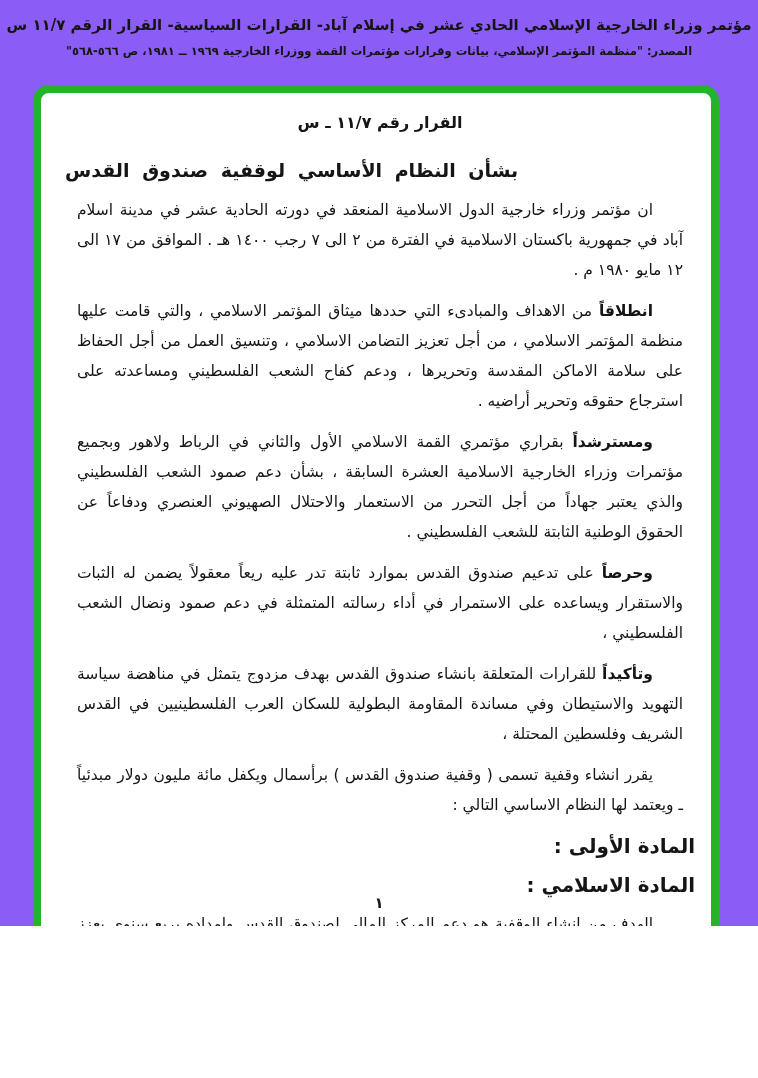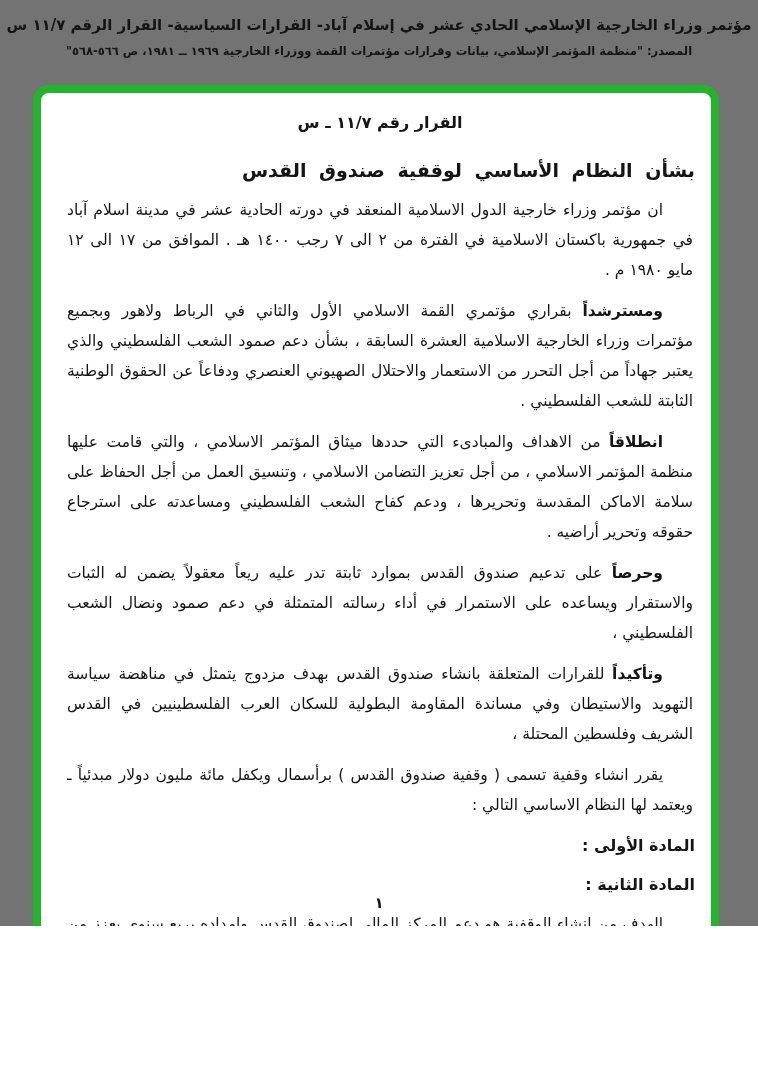--- a/index.html
+++ b/index.html
@@ -2,81 +2,81 @@
 <html lang="ar"><head>
 <meta charset="utf-8">
 <style>
   html, body { margin:0; padding:0; background:#ffffff; }
   body {
     width:758px; height:1078px;
     font-family:"DejaVu Sans", sans-serif;
     color:#151515;
     -webkit-font-smoothing:antialiased;
   }
-  .page { position:relative; width:758px; height:926px; overflow:hidden; background:#737373; }
+  .page { position:relative; width:758px; height:926px; overflow:hidden; background:#8b5cf6; }
 
   
   .doc-header { position:absolute; top:14px; left:0; right:0; text-align:center; direction:rtl; }
   .hdr-line1 { font-size:15px; font-weight:bold; line-height:22px; }
   .hdr-line2 { font-size:11.5px; font-weight:bold; line-height:16px; margin-top:7px; }
 
   
   .frame {
     position:absolute; left:33px; top:85px;
     width:630px; height:904px;
     border:8px solid #24b42c;
     border-radius:16px;
     padding:10px 16px 12px 24px;
     direction:rtl;
     overflow:hidden;
     background:#ffffff;
   }
 
   .res-no   { text-align:center; font-weight:bold; font-size:16px; margin:8px 0 0; line-height:24px; }
-  .doc-title{ text-align:right; font-weight:bold; font-size:19px; margin:22px 0 12px; word-spacing:6px; line-height:26px; }
+  .doc-title{ text-align:left; font-weight:bold; font-size:19px; margin:22px 0 12px; word-spacing:6px; line-height:26px; }
 
   p.body {
     direction:rtl; text-align:justify; text-align-last:right;
     font-size:15.5px; line-height:30px;
-    margin:11px 2px; text-indent:30px;
+    margin:11px 12px; text-indent:30px;
   }
   .lead { font-weight:bold; }
 
-  .article-h { direction:rtl; text-align:right; font-weight:bold; font-size:16px; margin:13px 0 3px; line-height:26px; }
+  .article-h { direction:rtl; text-align:right; font-weight:bold; font-size:20px; margin:13px 0 3px; line-height:26px; }
 
   .page-number { position:absolute; bottom:14px; left:0; right:0; text-align:center; font-size:15px; font-weight:bold; }
 </style>
 </head>
 <body>
 
 <div class="page">
 
   <div class="doc-header">
     <div class="hdr-line1">مؤتمر وزراء الخارجية الإسلامي الحادي عشر في إسلام آباد- القرارات السياسية- القرار الرقم ١١/٧ س</div>
     <div class="hdr-line2">المصدر: "منظمة المؤتمر الإسلامي، بيانات وقرارات مؤتمرات القمة ووزراء الخارجية ١٩٦٩ ــ ١٩٨١، ص ٥٦٦-٥٦٨"</div>
   </div>
 
   <div class="frame" style="border-color: rgb(36, 180, 44);">
     <div class="res-no">القرار رقم ١١/٧ ـ س</div>
     <div class="doc-title">بشأن النظام الأساسي لوقفية صندوق القدس</div>
 
     <p class="body">ان مؤتمر وزراء خارجية الدول الاسلامية المنعقد في دورته الحادية عشر في مدينة اسلام آباد في جمهورية باكستان الاسلامية في الفترة من ٢ الى ٧ رجب ١٤٠٠ هـ . الموافق من ١٧ الى ١٢ مايو ١٩٨٠ م .</p>
 
+    <p class="body"><span class="lead">انطلاقاً</span><span> من الاهداف والمبادىء التي حددها ميثاق المؤتمر الاسلامي ، والتي قامت عليها منظمة المؤتمر الاسلامي ، من أجل تعزيز التضامن الاسلامي ، وتنسيق العمل من أجل الحفاظ على سلامة الاماكن المقدسة وتحريرها ، ودعم كفاح الشعب الفلسطيني ومساعدته على استرجاع حقوقه وتحرير أراضيه .</span></p>
+
     <p class="body"><span class="lead">ومسترشداً</span><span> بقراري مؤتمري القمة الاسلامي الأول والثاني في الرباط ولاهور وبجميع مؤتمرات وزراء الخارجية الاسلامية العشرة السابقة ، بشأن دعم صمود الشعب الفلسطيني والذي يعتبر جهاداً من أجل التحرر من الاستعمار والاحتلال الصهيوني العنصري ودفاعاً عن الحقوق الوطنية الثابتة للشعب الفلسطيني .</span></p>
-
-    <p class="body"><span class="lead">انطلاقاً</span><span> من الاهداف والمبادىء التي حددها ميثاق المؤتمر الاسلامي ، والتي قامت عليها منظمة المؤتمر الاسلامي ، من أجل تعزيز التضامن الاسلامي ، وتنسيق العمل من أجل الحفاظ على سلامة الاماكن المقدسة وتحريرها ، ودعم كفاح الشعب الفلسطيني ومساعدته على استرجاع حقوقه وتحرير أراضيه .</span></p>
 
     <p class="body"><span class="lead">وحرصاً</span><span> على تدعيم صندوق القدس بموارد ثابتة تدر عليه ريعاً معقولاً يضمن له الثبات والاستقرار ويساعده على الاستمرار في أداء رسالته المتمثلة في دعم صمود ونضال الشعب الفلسطيني ،</span></p>
 
     <p class="body"><span class="lead">وتأكيداً</span><span> للقرارات المتعلقة بانشاء صندوق القدس بهدف مزدوج يتمثل في مناهضة سياسة التهويد والاستيطان وفي مساندة المقاومة البطولية للسكان العرب الفلسطينيين في القدس الشريف وفلسطين المحتلة ،</span></p>
 
     <p class="body">يقرر انشاء وقفية تسمى ( وقفية صندوق القدس ) برأسمال ويكفل مائة مليون دولار مبدئياً ـ ويعتمد لها النظام الاساسي التالي :</p>
 
     <div class="article-h">المادة الأولى :</div>
 
-    <div class="article-h">المادة الثانية :</div>
+    <div class="article-h">المادة الاسلامي :</div>
     <p class="body">الهدف من انشاء الوقفية هو دعم المركز المالي لصندوق القدس وامداده بريع سنوي يعزز من امكانياته المالية ، ويكفل له الاستمرار في أداء رسالته الاسلامية وتحقيق أهدافه المتمثلة في دعم صمود ونضال الشعب الفلسطيني .</p>
 
   </div>
 
   <div class="page-number">١</div>
 
 </div>
 
 </body></html>

